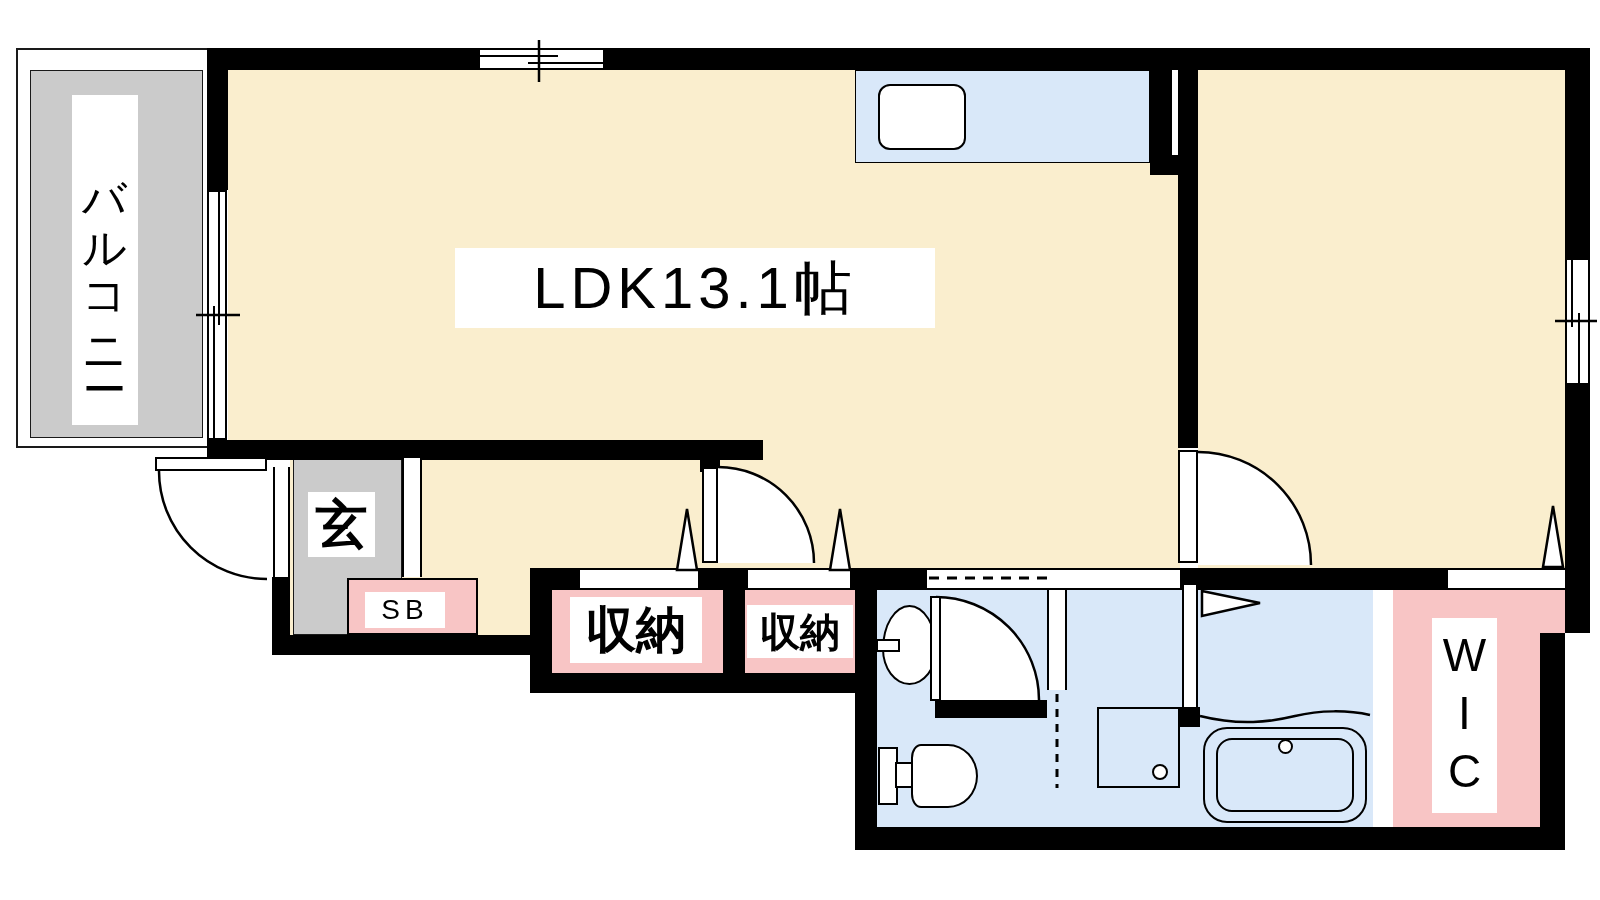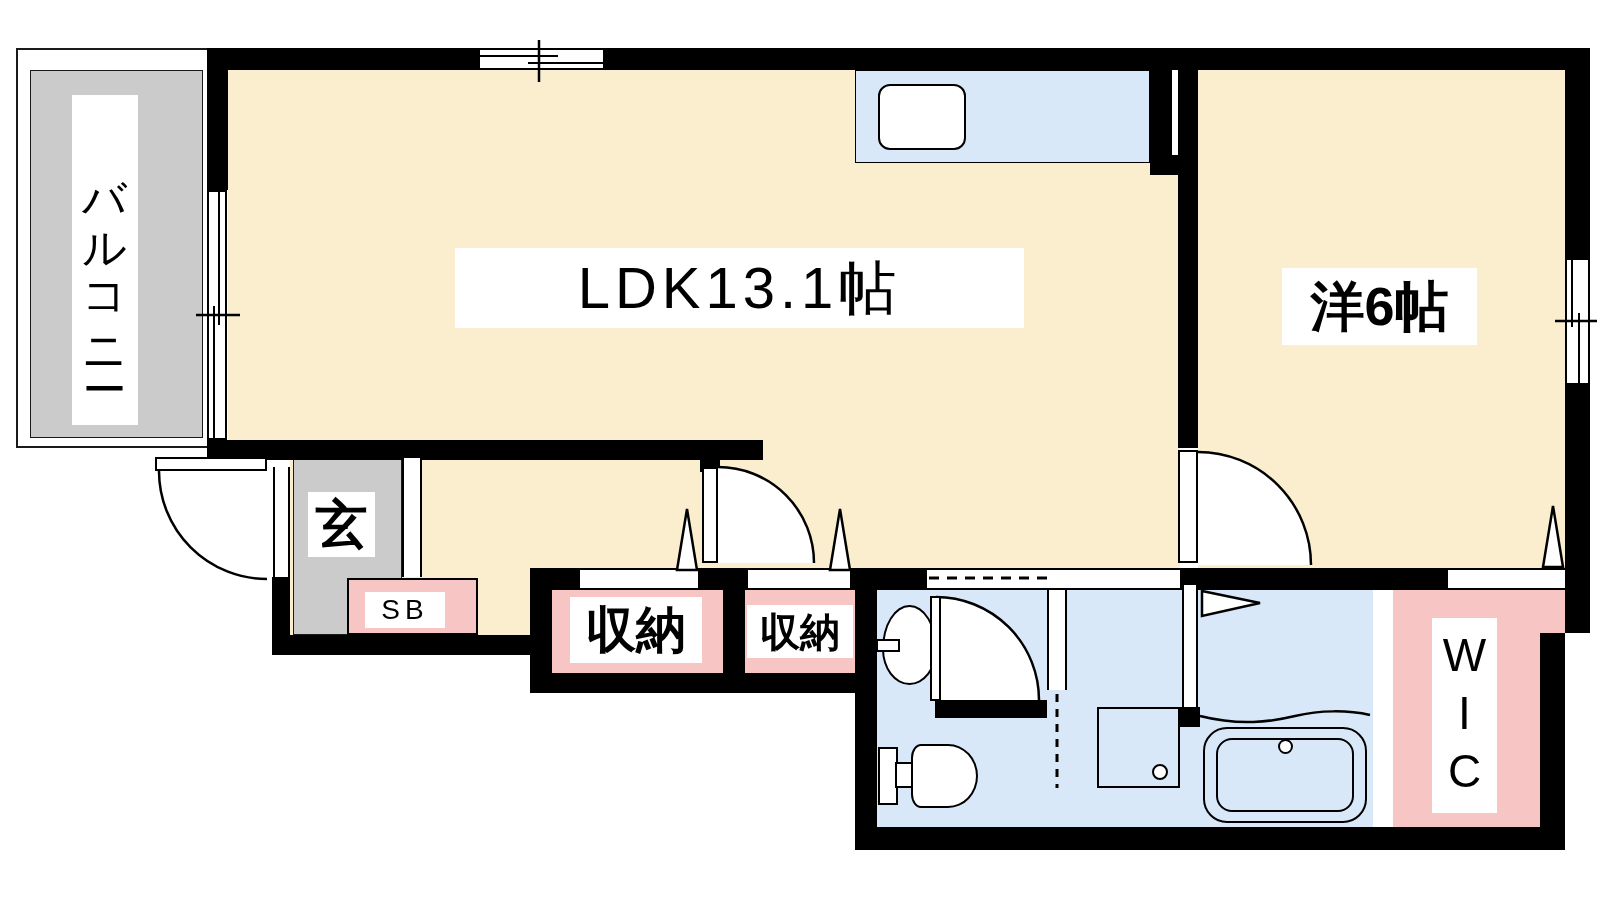--- a/index.html
+++ b/index.html
@@ -150,23 +150,22 @@
     <line x1="214" y1="306" x2="214" y2="438" stroke="#000" stroke-width="2"></line>
     <line x1="196" y1="315" x2="240" y2="315" stroke="#000" stroke-width="2.5"></line>
 
     <line x1="1572" y1="260" x2="1572" y2="327" stroke="#000" stroke-width="2"></line>
     <line x1="1579" y1="313" x2="1579" y2="383" stroke="#000" stroke-width="2"></line>
     <line x1="1555" y1="321" x2="1597" y2="321" stroke="#000" stroke-width="2.5"></line>
   </svg>
 
   <div class="label vert z50" style="left:72px;top:95px;width:66px;height:330px;font-size:44px;">バルコニー</div>
 
-  <div class="label z50" style="left:455px;top:248px;width:569px;height:80px;font-size:58px;letter-spacing:5px;">LDK13.1帖</div>
+  <div class="label z50" style="left:455px;top:248px;width:480px;height:80px;font-size:58px;letter-spacing:5px;">LDK13.1帖</div>
 
-  <div class="label z50" style="left:1282px;top:268px;width:195px;height:77px;font-size:54px;font-weight:bold;">洋6帖</div>
 
   <div class="label z50" style="left:308px;top:492px;width:67px;height:65px;font-size:52px;font-weight:bold;">玄</div>
 
   <div class="label z50" style="left:365px;top:592px;width:80px;height:36px;font-size:28px;letter-spacing:5px;">SB</div>
 
   <div class="label z50" style="left:570px;top:597px;width:132px;height:66px;font-size:50px;font-weight:bold;">収納</div>
 
   <div class="label z50" style="left:747px;top:605px;width:106px;height:53px;font-size:40px;font-weight:bold;">収納</div>
 
   <div class="label vert z50" style="left:1432px;top:618px;width:65px;height:195px;font-size:46px;letter-spacing:6px;">WIC</div>

